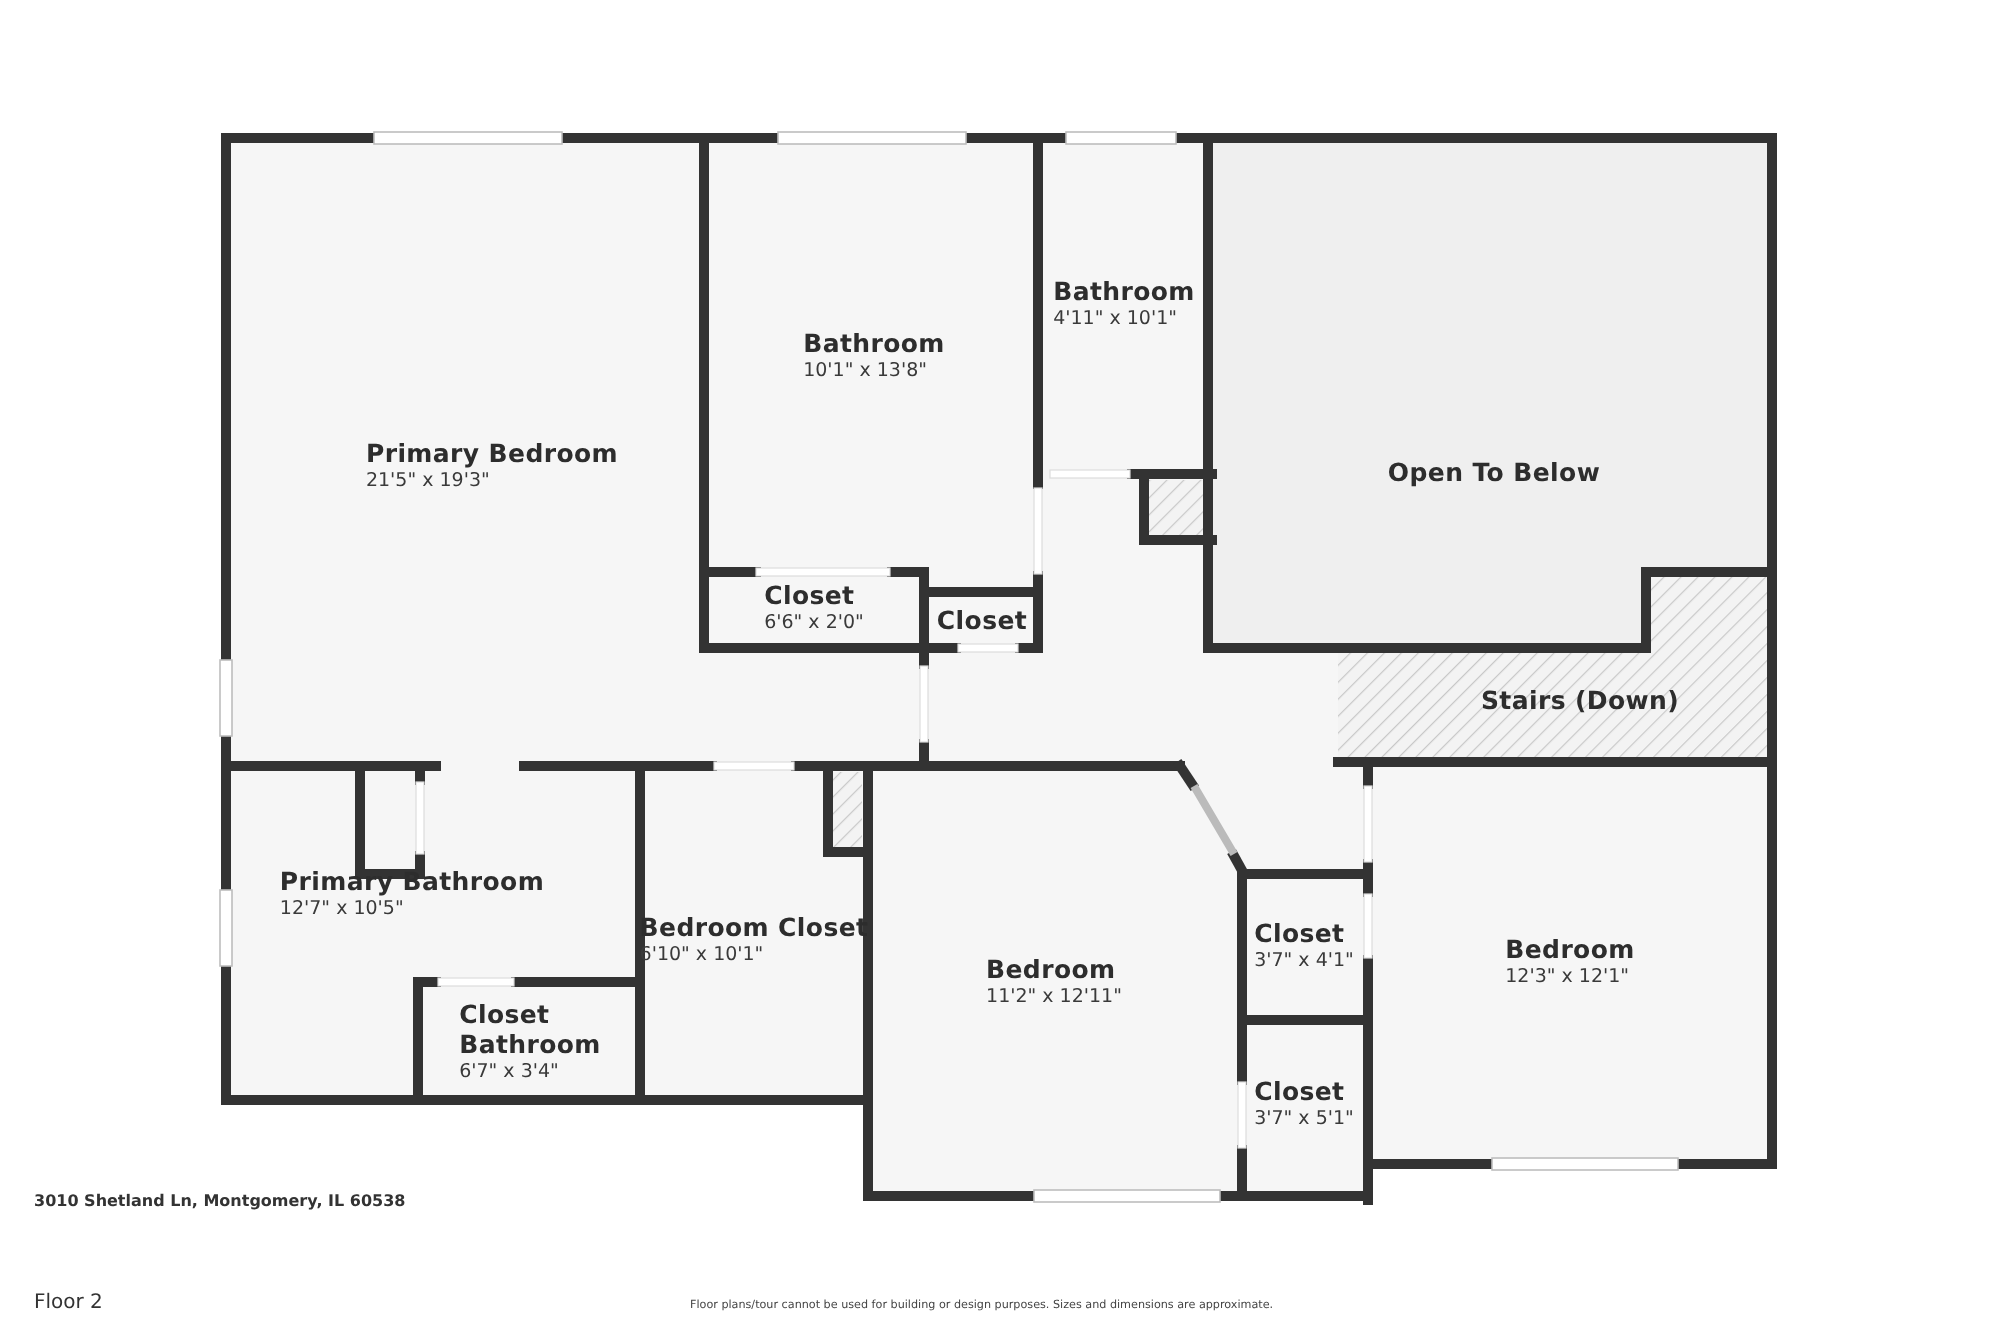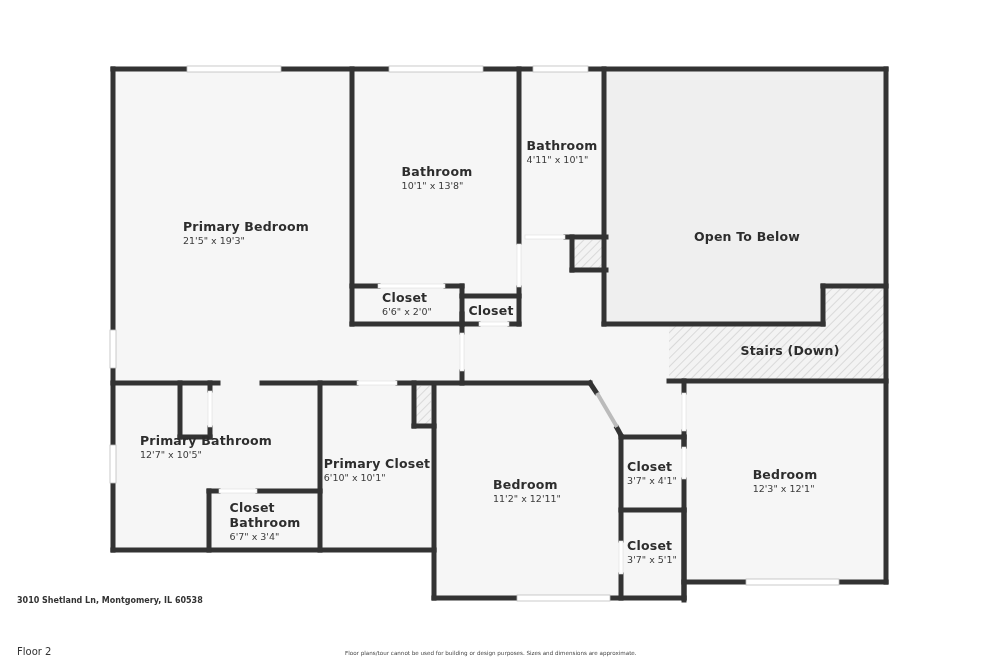--- a/index.html
+++ b/index.html
@@ -154,21 +154,21 @@
 <div class="room-label" style="left:206px; top:447px;">
   <div class="room-name">Primary Bathroom</div>
   <div class="room-dim">12'7" x 10'5"</div>
 </div>
 <div class="room-label" style="left:265px; top:521px;">
   <div class="room-name">Closet</div>
   <div class="room-name">Bathroom</div>
   <div class="room-dim">6'7" x 3'4"</div>
 </div>
 <div class="room-label" style="left:377px; top:470px;">
-  <div class="room-name">Primary Closet</div>
+  <div class="room-name">Bedroom Closet</div>
   <div class="room-dim">6'10" x 10'1"</div>
 </div>
 <div class="room-label" style="left:527px; top:491px;">
   <div class="room-name">Bedroom</div>
   <div class="room-dim">11'2" x 12'11"</div>
 </div>
 <div class="room-label" style="left:652px; top:473px;">
   <div class="room-name">Closet</div>
   <div class="room-dim">3'7" x 4'1"</div>
 </div>

